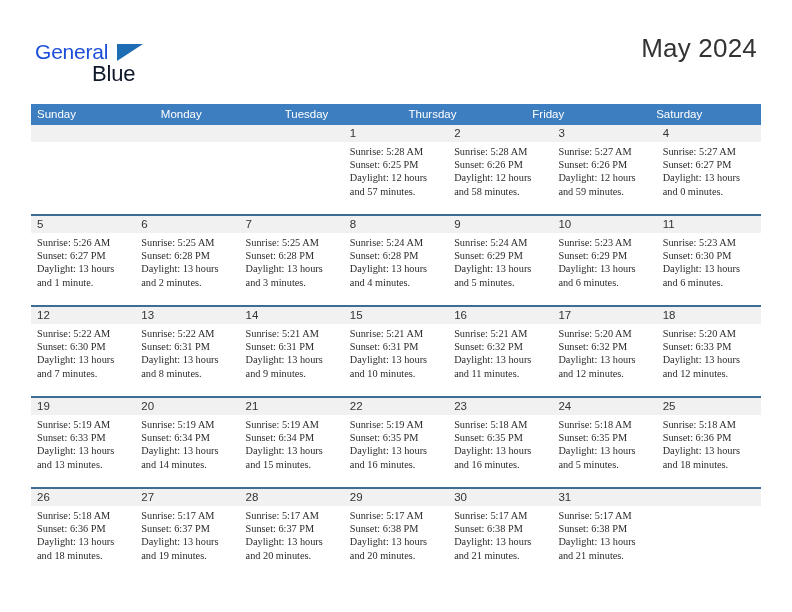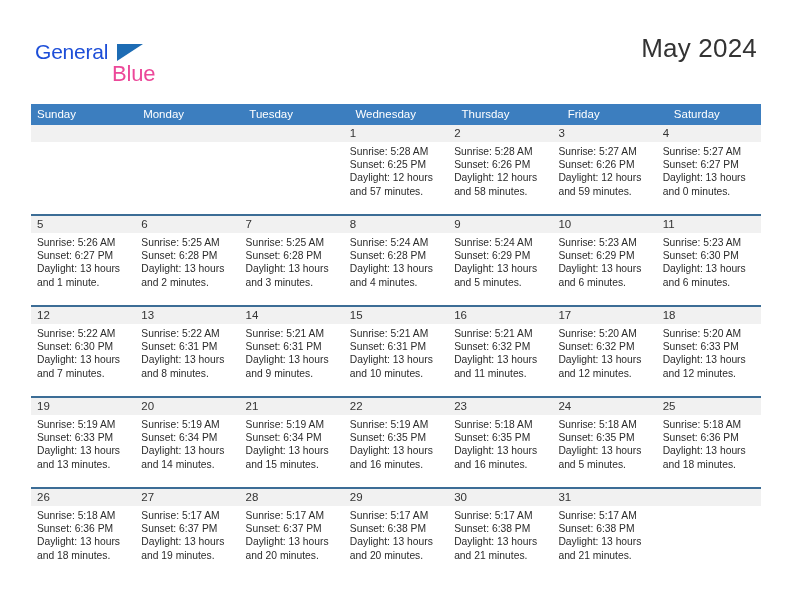--- a/index.html
+++ b/index.html
@@ -53,23 +53,22 @@
     height: 0;
     border-left: 26px solid #1d6cb4;
     border-bottom: 17px solid transparent;
   }
   .logo-blue {
     position: absolute;
     left: 57px;
     top: 21px;
     font-size: 22px;
     letter-spacing: -0.2px;
-    color: #ec4899;
+    color: #0f172a;
     font-family: "Liberation Sans", sans-serif;
-    margin-left: 20px;
   }
   .title {
     position: absolute;
     right: 35px;
     top: 33px;
     font-size: 26px;
     color: #333333;
     text-align: center;
     letter-spacing: 0.2px;
   }
@@ -128,20 +127,21 @@
     line-height: 17px;
     padding-left: 6px;
     box-sizing: border-box;
   }
   .day.empty .day-num-band { color: transparent; }
   .day-body {
     padding: 3px 5px 0 6px;
     font-size: 10.3px;
     line-height: 13.2px;
     color: #2b2b2b;
+    font-family: Liberation Serif, serif;
   }
   .day-body div { white-space: nowrap; }
 </style>
 </head>
 <body>
 
 <div class="page">
 
   <div class="header">
 
@@ -153,21 +153,20 @@
 
     <div class="title">May 2024</div>
     <div class="subtitle">Yen Bai, Yen Bai Province, Vietnam</div>
   </div>
 
   <div class="calendar">
     <div class="weekdays">
       <div class="weekday">Sunday</div>
       <div class="weekday">Monday</div>
       <div class="weekday">Tuesday</div>
-      <div class="weekday">Wednesday</div>
       <div class="weekday">Thursday</div>
       <div class="weekday">Friday</div>
       <div class="weekday">Saturday</div>
     </div>
     <div id="weeks-container">
         <div class="week first">
           <div class="day empty">
             <div class="day-num-band"></div>
           </div>
           <div class="day empty">

